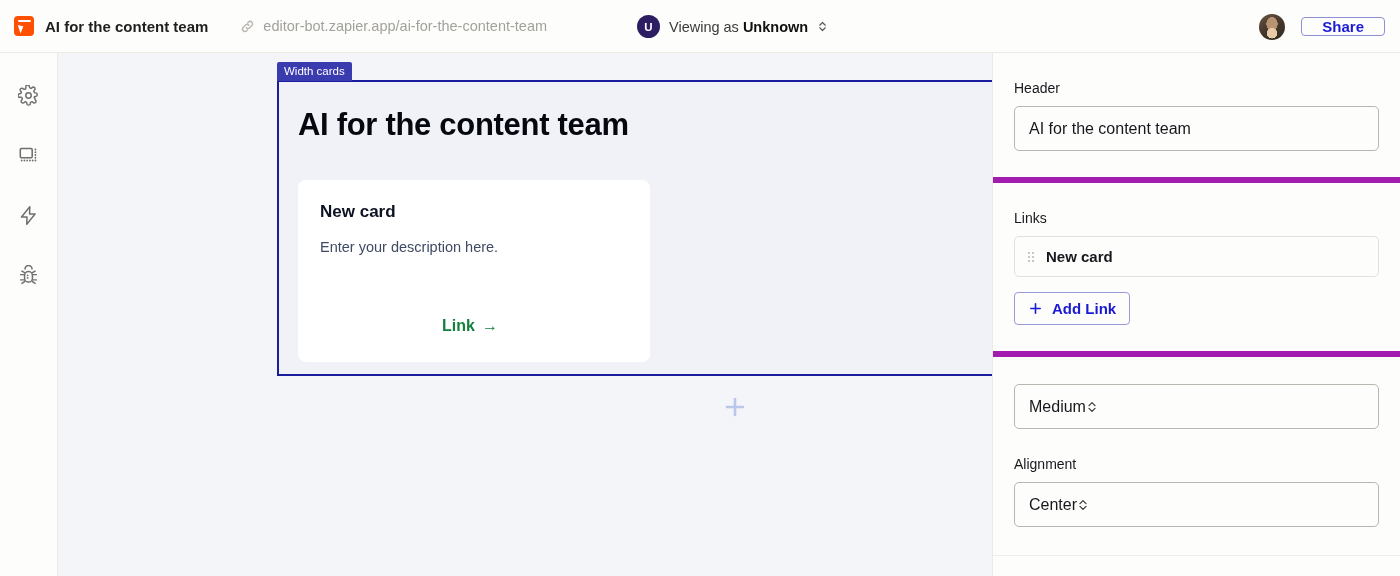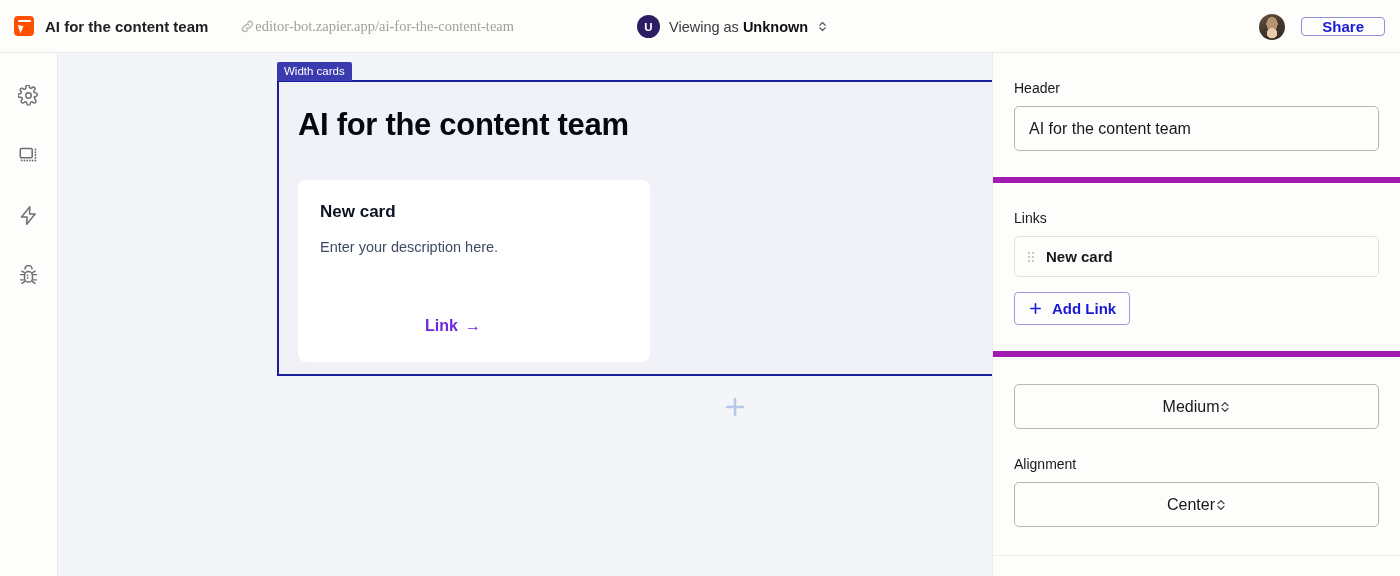--- a/index.html
+++ b/index.html
@@ -42,23 +42,22 @@
     border-left: 5px solid #ffffff;
     border-top: 3px solid transparent;
     border-bottom: 6px solid transparent;
     transform: rotate(-18deg);
   }
   .doc-title {
     font-size: 15px; font-weight: bold; color: #1f1f1f;
     white-space: nowrap;
   }
   .url-wrap {
-    display: flex; align-items: center; 
+    display: flex; align-items: center; gap: 8px;
     margin-left: 21px;
-    font-family: Liberation Serif, serif;
   }
   .url-text {
     font-size: 14.5px; color: #a3a19c; white-space: nowrap;
   }
   .link-ico { width: 15px; height: 15px; flex: none; }
 
   .tb-center {
     position: absolute; left: 637px; top: 0; height: 53px;
     display: flex; align-items: center; gap: 9px;
   }
@@ -143,22 +142,22 @@
   .card {
     position: absolute; left: 19px; top: 98px;
     width: 352px; height: 182px;
     background: #ffffff;
     border-radius: 8px;
     padding: 22px 22px 0 22px;
   }
   .card-title { font-size: 17px; font-weight: bold; color: #0d1222; }
   .card-desc { margin-top: 17px; font-size: 14.5px; color: #3f4a63; }
   .card-link {
-    position: absolute; left: 127px; bottom: 27px;
-    font-size: 16px; font-weight: bold; color: #6d28d9;
+    position: absolute; left: 144px; bottom: 27px;
+    font-size: 16px; font-weight: bold; color: #15803d;
     display: flex; align-items: center; gap: 7px;
     cursor: pointer;
   }
   .plus-add {
     position: absolute; left: 661px; top: 338px;
     width: 32px; height: 32px; cursor: pointer;
   }
 
   
   .panel {
@@ -208,21 +207,21 @@
     cursor: pointer;
     justify-content: flex-end;
   }
   .pselect {
     width: 100%; height: 45px;
     background: #fdfdfb;
     border: 1px solid #b9b6b0;
     border-radius: 5px;
     padding: 0 13px 0 14px;
     font-size: 16px; color: #16181d;
-    display: flex; align-items: center; justify-content: center;
+    display: flex; align-items: center; justify-content: flex-start;
     cursor: pointer;
   }
   .panel-divider {
     position: absolute; left: 0; right: 0; top: 502px;
     height: 1px; background: #f0eeea;
   }
 </style>
 </head>
 <body>
 

